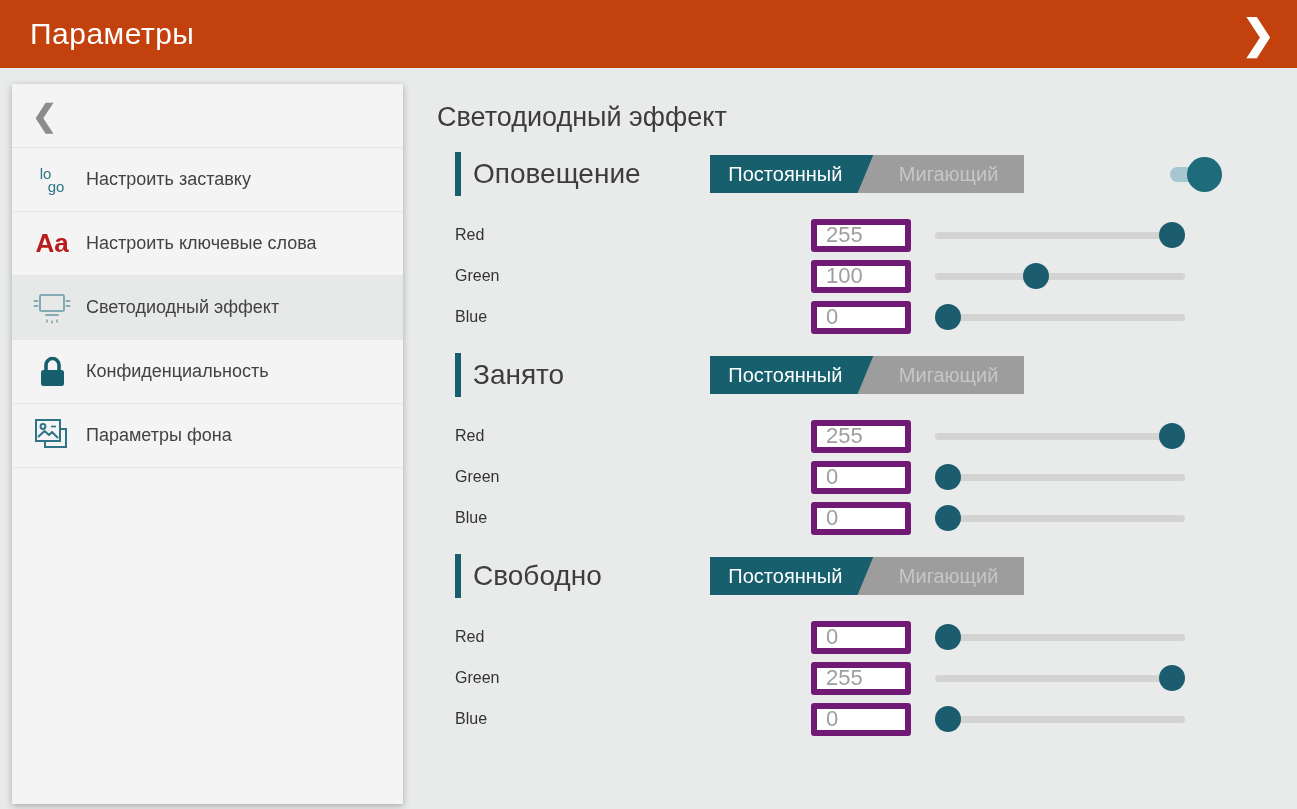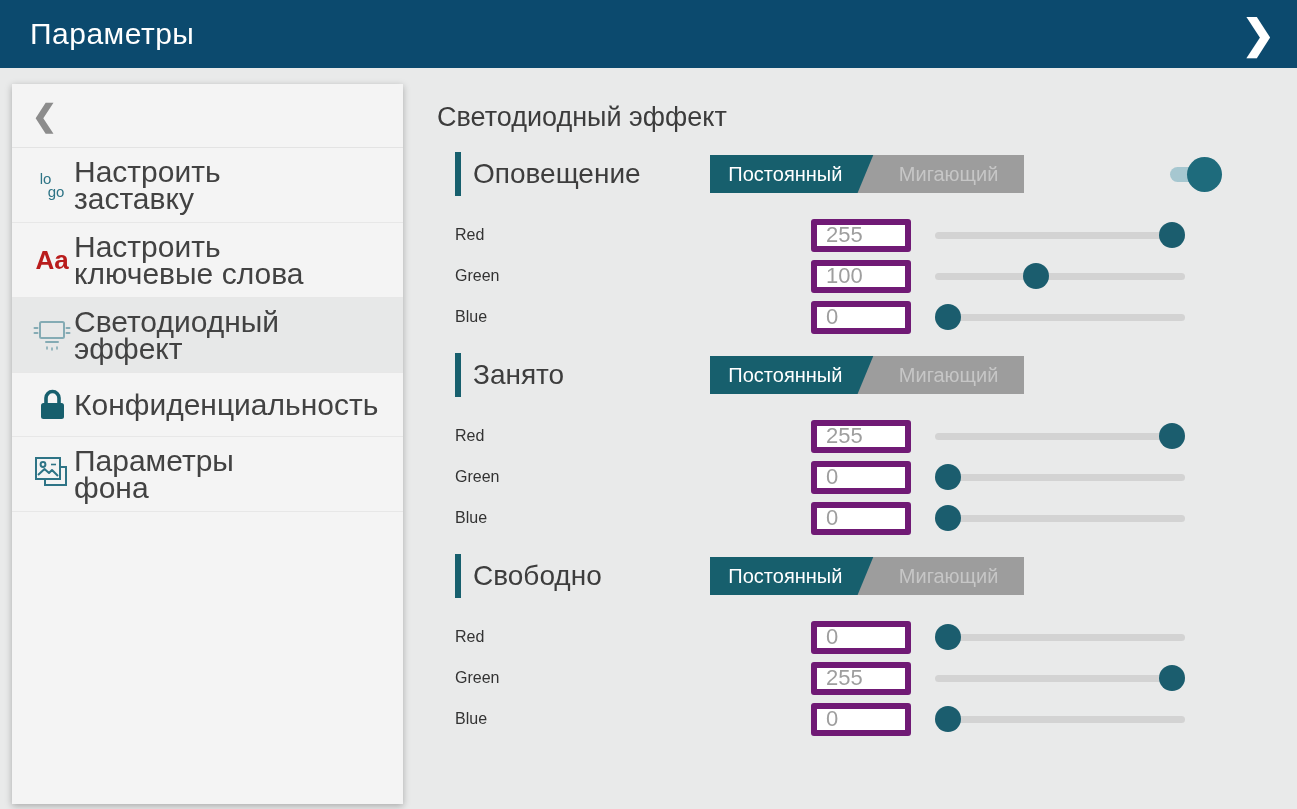--- a/index.html
+++ b/index.html
@@ -7,21 +7,21 @@
   body {
     font-family:"Liberation Sans", sans-serif;
     background:#e9eaea;
     position:relative;
     color:#3c3c3c;
   }
 
   
   .header {
     position:absolute; left:0; top:0; width:1297px; height:68px;
-    background:#0c4a6e;
+    background:#c2410c;
     display:flex; align-items:center;
     padding:0 22px 0 30px;
     z-index:10;
   }
   .header-title { color:#ffffff; font-size:30px; font-weight:400; letter-spacing:.5px; }
   .header-forward {
     margin-left:auto; color:#ffffff; font-size:40px; font-weight:bold;
     line-height:68px; cursor:pointer; user-select:none;
   }
 
@@ -35,24 +35,24 @@
     height:64px; display:flex; align-items:center; padding:0 20px;
     border-bottom:1px solid #e3e3e3; cursor:pointer;
   }
   .back-chevron { color:#8c8c8c; font-size:30px; font-weight:bold; }
   .side-item {
     min-height:64px; display:flex; align-items:center;
     padding:10px 18px; border-bottom:1px solid #e7e7e7; cursor:pointer;
   }
   .side-item.selected { background:#e7e8e8; }
   .side-icon {
-    width:44px; min-width:44px; 
+    width:44px; min-width:44px; margin-right:12px;
     display:flex; align-items:center; justify-content:center;
   }
-  .side-label { font-size:30px; color:#424242; line-height:27px; max-width:240px; }
+  .side-label { font-size:18px; color:#424242; line-height:27px; max-width:240px; }
 
   .logo-glyph { color:#2e7486; font-size:15px; line-height:13px; font-weight:500; }
   .logo-glyph .g2 { padding-left:8px; }
   .aa-glyph { color:#b91c1c; font-size:26px; font-weight:bold; }
 
   
   .main {
     position:absolute; left:403px; top:68px; right:0; bottom:0;
     padding:0 75px 0 34px;
   }

